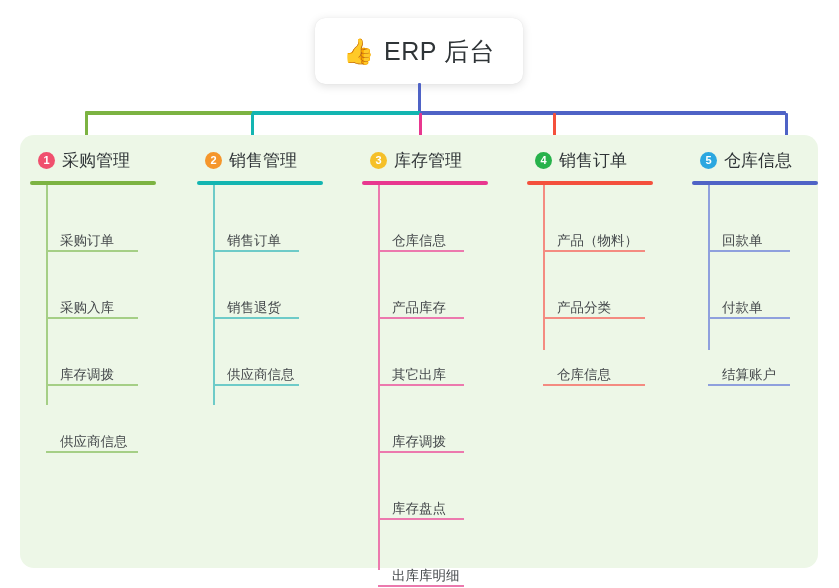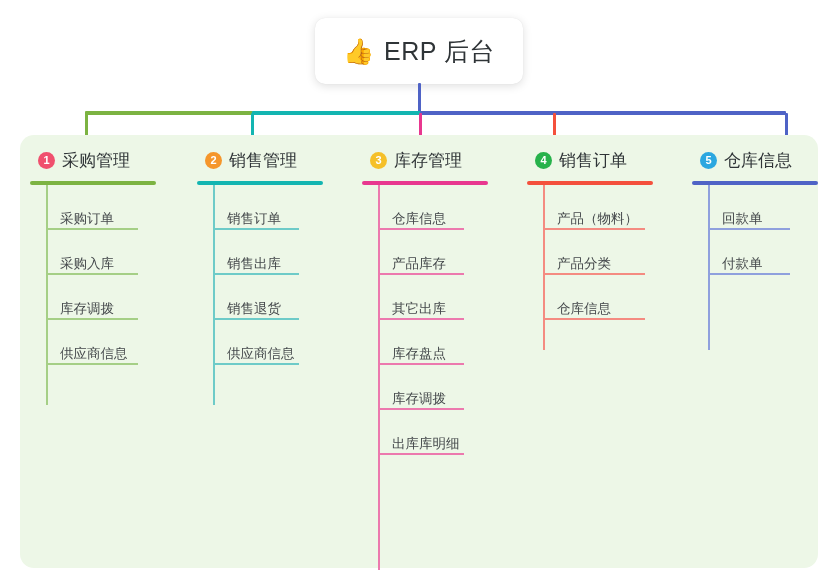--- a/index.html
+++ b/index.html
@@ -117,21 +117,21 @@
     padding-top: 0px;
   }
   .spine {
     position: absolute;
     left: 0;
     top: 0;
     width: 2px;
   }
   .leaf {
     position: relative;
-    height: 45px;
+    height: 67px;
     box-sizing: border-box;
     display: flex;
     align-items: flex-end;
     padding-left: 14px;
     padding-bottom: 3px;
   }
   .leaf-text {
     font-size: 13.5px;
     color: #44484b;
     white-space: nowrap;
@@ -200,24 +200,20 @@
             <div class="branch-label">销售管理</div>
           </div>
           <div class="head-rule" style="width: 126px; margin-left: 10px; background: rgb(19, 181, 177);"></div>
           <div class="leaves">
             <div class="spine" style="height: 220px; background: rgb(110, 203, 200);"></div>
             <div class="leaf">
               <span class="leaf-text">销售订单</span>
               <div class="leaf-rule" style="width: 86px; background: rgb(110, 203, 200);"></div>
             </div>
             <div class="leaf">
-              <span class="leaf-text">销售出库</span>
-              <div class="leaf-rule" style="width: 86px; background: rgb(110, 203, 200);"></div>
-            </div>
-            <div class="leaf">
               <span class="leaf-text">销售退货</span>
               <div class="leaf-rule" style="width: 86px; background: rgb(110, 203, 200);"></div>
             </div>
             <div class="leaf">
               <span class="leaf-text">供应商信息</span>
               <div class="leaf-rule" style="width: 86px; background: rgb(110, 203, 200);"></div>
             </div>
           </div>
         </div>
         <div class="branch" style="left: 332px; top: 10px;">
@@ -234,25 +230,25 @@
             </div>
             <div class="leaf">
               <span class="leaf-text">产品库存</span>
               <div class="leaf-rule" style="width: 86px; background: rgb(236, 121, 174);"></div>
             </div>
             <div class="leaf">
               <span class="leaf-text">其它出库</span>
               <div class="leaf-rule" style="width: 86px; background: rgb(236, 121, 174);"></div>
             </div>
             <div class="leaf">
+              <span class="leaf-text">库存调拨</span>
+              <div class="leaf-rule" style="width: 86px; background: rgb(236, 121, 174);"></div>
+            </div>
+            <div class="leaf">
               <span class="leaf-text">库存盘点</span>
-              <div class="leaf-rule" style="width: 86px; background: rgb(236, 121, 174);"></div>
-            </div>
-            <div class="leaf">
-              <span class="leaf-text">库存调拨</span>
               <div class="leaf-rule" style="width: 86px; background: rgb(236, 121, 174);"></div>
             </div>
             <div class="leaf">
               <span class="leaf-text">出库库明细</span>
               <div class="leaf-rule" style="width: 86px; background: rgb(236, 121, 174);"></div>
             </div>
           </div>
         </div>
         <div class="branch" style="left: 497px; top: 10px;">
           <div class="branch-head">
@@ -285,18 +281,22 @@
           <div class="leaves">
             <div class="spine" style="height: 165px; background: rgb(143, 160, 221);"></div>
             <div class="leaf">
               <span class="leaf-text">回款单</span>
               <div class="leaf-rule" style="width: 82px; background: rgb(143, 160, 221);"></div>
             </div>
             <div class="leaf">
               <span class="leaf-text">付款单</span>
               <div class="leaf-rule" style="width: 82px; background: rgb(143, 160, 221);"></div>
             </div>
+            <div class="leaf">
+              <span class="leaf-text">结算账户</span>
+              <div class="leaf-rule" style="width: 82px; background: rgb(143, 160, 221);"></div>
+            </div>
           </div>
         </div>
       </div>
   </div>
 
 </div>
 
 </body></html>

